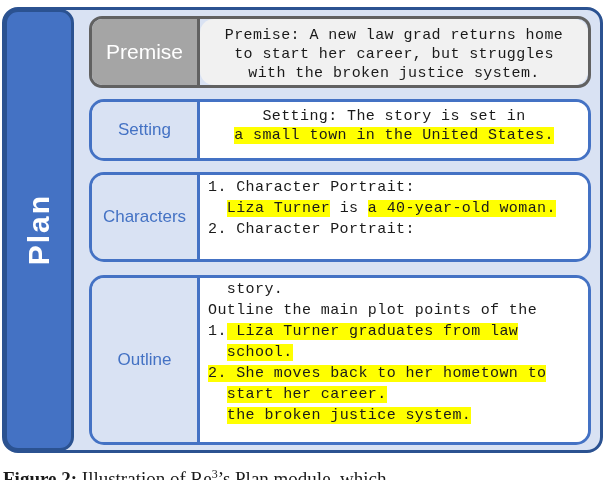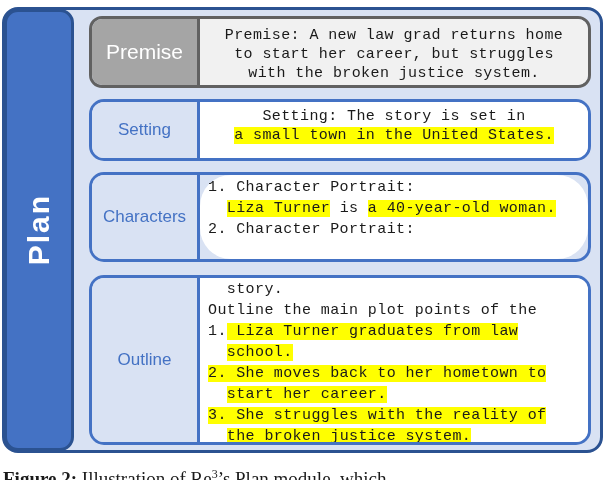--- a/index.html
+++ b/index.html
@@ -54,37 +54,37 @@
     border:3px solid var(--gray_border,#616161);
     height:72px;margin-bottom:11px;border-radius:13px;
   }
   .row.gray .label{
     background:var(--gray_label_bg,#A5A5A5);
     border-right:3px solid var(--gray_border,#616161);
     color:#ffffff;font-size:21px;
   }
   .row.gray .content{
     background:var(--gray_content_bg,#F1F1F1);
-    line-height:19px;padding-top:7px;
+    line-height:19px;padding-top:7px;border-radius:14px;
   }
 
   .row.blue{
     border:3px solid var(--accent,#4472C4);
   }
   .row.blue .label{
     background:var(--panel_bg,#D9E2F3);
     border-right:3px solid var(--accent,#4472C4);
     color:var(--accent,#4472C4);font-size:17px;
   }
   .row.blue .content{background:#ffffff;}
 
   .row.setting{height:62px;margin-bottom:11px;}
   .row.setting .content{line-height:19px;padding-top:5px;}
   .row.characters{height:90px;margin-bottom:13px;}
-  .row.characters .content{line-height:21px;padding-top:2px;border-radius:31px;}
+  .row.characters .content{line-height:21px;padding-top:2px;}
   .row.outline{height:170px;}
   .row.outline .content{line-height:21px;padding-top:1px;}
 
   .caption{
     position:absolute;left:3px;top:463px;width:600px;height:17px;
     overflow:hidden;
     font-family:"Liberation Serif",serif;font-size:19px;line-height:23px;
     color:#1a1a1a;white-space:nowrap;
   }
   .caption .figlabel{font-weight:bold;}
@@ -127,21 +127,20 @@
 
     <div class="row blue outline">
       <div class="label">Outline</div>
       <div class="content">
           <div class="tline"><span>  story.</span></div>
           <div class="tline"><span>Outline the main plot points of the</span></div>
           <div class="tline"><span>1.</span><span class="hl"> Liza Turner graduates from law</span></div>
           <div class="tline"><span>  </span><span class="hl">school.</span></div>
           <div class="tline"><span class="hl">2. She moves back to her hometown to</span></div>
           <div class="tline"><span>  </span><span class="hl">start her career.</span></div>
-          <div class="tline"><span class="hl">3. She struggles with the reality of</span></div>
           <div class="tline"><span>  </span><span class="hl">the broken justice system.</span></div>
         </div>
     </div>
 
   </div>
 </div>
 
 <div class="caption">
   <span class="figlabel">Figure 2:</span><span> Illustration of Re</span><sup>3</sup><span>’s Plan module, which</span>
 </div>

